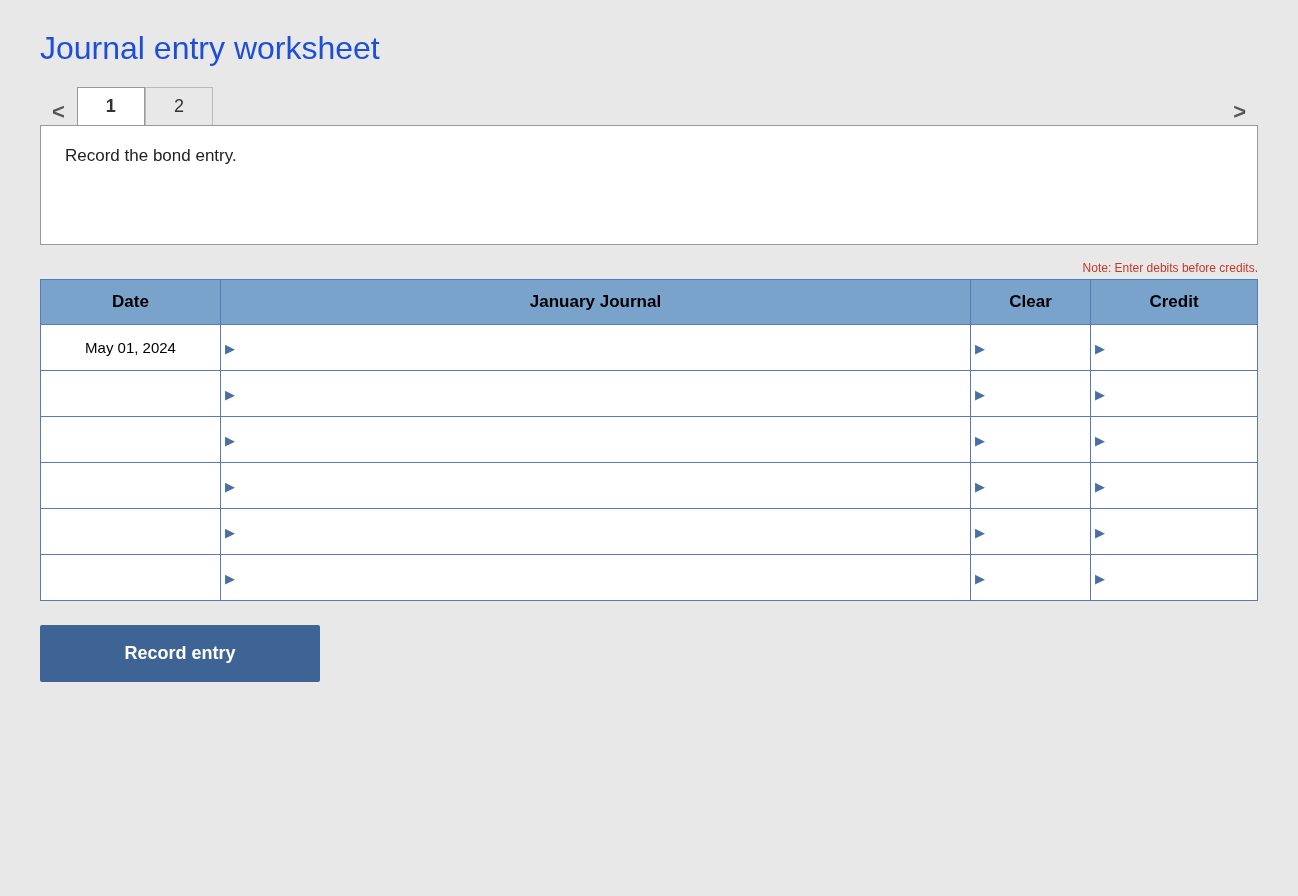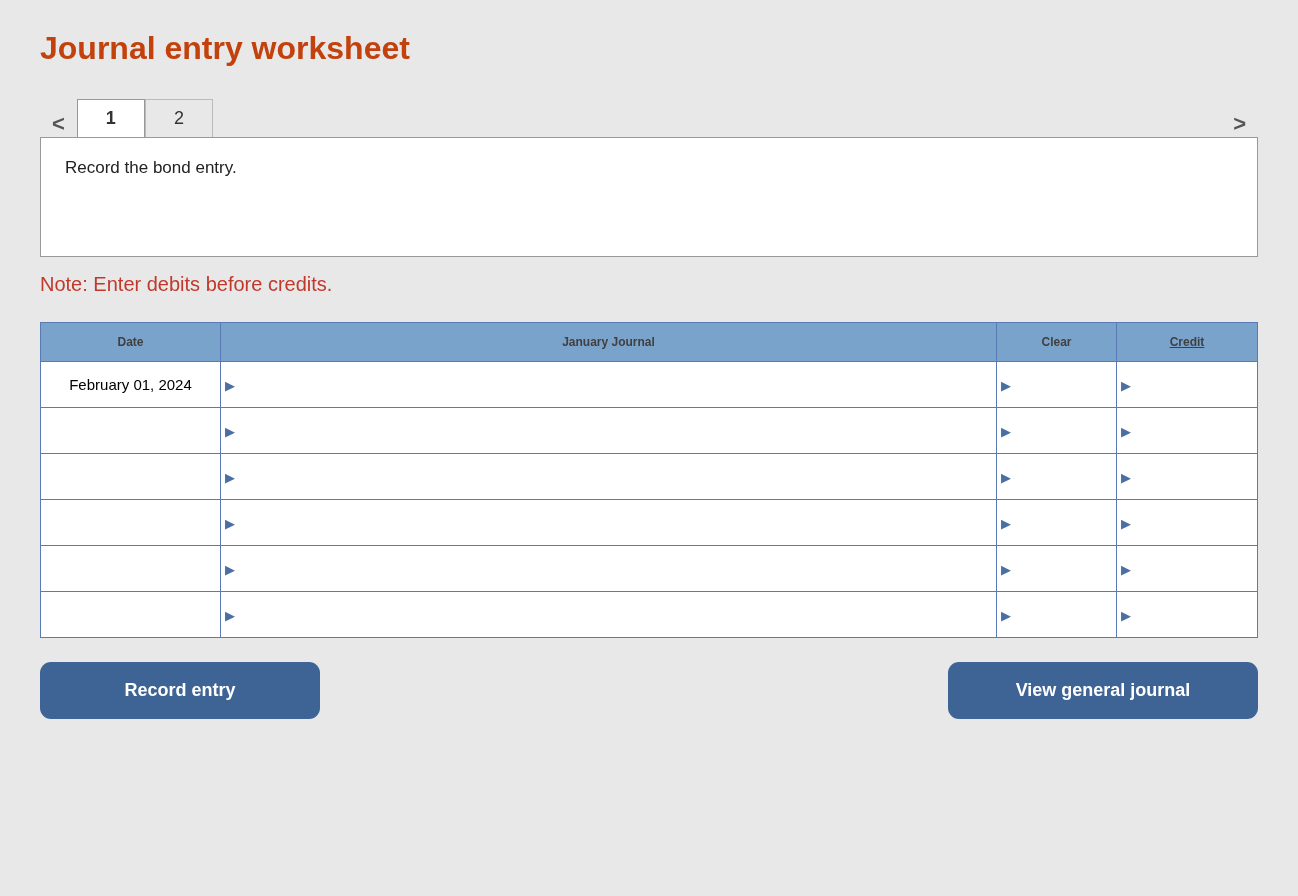--- a/index.html
+++ b/index.html
@@ -6,23 +6,23 @@
     body {
       font-family: Arial, sans-serif;
       background-color: #e8e8e8;
       padding: 30px 40px;
       min-height: 896px;
       width: 1298px;
     }
 
     .page-title {
       font-size: 32px;
-      font-weight: bold;
-      color: #c2410c;
-      margin-bottom: 32px;
+      font-weight: normal;
+      color: #1d4ed8;
+      margin-bottom: 20px;
     }
 
     .nav-arrow {
       font-size: 22px;
       color: #555;
       cursor: pointer;
       padding: 0 12px;
       user-select: none;
       font-weight: bold;
     }
@@ -64,36 +64,37 @@
       min-height: 120px;
       font-size: 17px;
       color: #222;
       margin-bottom: 16px;
       position: relative;
       z-index: 1;
     }
 
     .note-text {
       color: #c0392b;
-      font-size: 20px;
-      margin-bottom: 26px;
+      font-size: 12px;
+      margin-bottom: 4px;
+      text-align: right;
     }
 
     .journal-table {
       width: 100%;
       border-collapse: collapse;
       border: 1px solid #5a7ab5;
       background: #fff;
     }
 
     .journal-table thead tr th {
       background-color: #7aa3cc;
-      color: #404040;
-      font-weight: bold;
-      font-size: 12px;
+      color: #000000;
+      font-weight: bold;
+      font-size: 17px;
       padding: 12px 10px;
       text-align: center;
       border: 1px solid #5a7ab5;
     }
 
     .journal-table tbody tr td {
       border: 1px solid #5a7ab5;
       padding: 0;
       height: 46px;
       position: relative;
@@ -124,38 +125,38 @@
       align-items: center;
       justify-content: center;
       height: 100%;
       font-size: 15px;
       padding: 4px 8px;
     }
 
     .col-date { width: 180px; }
     .col-journal { width: auto; }
     .col-debit { width: 120px; }
-    .col-credit { width: 141px; text-decoration: underline; }
+    .col-credit { width: 167px; }
 
     .buttons-row {
       display: flex;
       gap: 0;
       margin-top: 24px;
       align-items: center;
     }
 
     .btn {
       padding: 18px 30px;
       font-size: 18px;
       font-weight: bold;
       color: #fff;
       background-color: #3d6494;
       border: none;
       cursor: pointer;
-      border-radius: 11px;
+      border-radius: 2px;
     }
 
     .btn-record {
       width: 280px;
       margin-right: 0;
     }
 
     .btn-clear {
       width: 280px;
       margin-left: 357px;
@@ -202,21 +203,21 @@
     <tr>
       <th class="col-date">Date</th>
       <th class="col-journal">January Journal</th>
       <th class="col-debit">Clear</th>
       <th class="col-credit">Credit</th>
     </tr>
   </thead>
   <tbody id="table-body">
   <tr>
         <td>
-          <div class="date-text">February 01, 2024</div>
+          <div class="date-text">May 01, 2024</div>
         </td>
         <td style="position: relative;"><span class="cell-arrow">▶</span><input type="text" class="cell-input" style=""></td>
         <td style="position: relative;"><span class="cell-arrow">▶</span><input type="text" class="cell-input" style=""></td>
         <td style="position: relative;"><span class="cell-arrow">▶</span><input type="text" class="cell-input" style=""></td>
       </tr>
       <tr>
         <td><input type="text" class="cell-input" style=""></td>
         <td style="position: relative;"><span class="cell-arrow">▶</span><input type="text" class="cell-input" style=""></td>
         <td style="position: relative;"><span class="cell-arrow">▶</span><input type="text" class="cell-input" style=""></td>
         <td style="position: relative;"><span class="cell-arrow">▶</span><input type="text" class="cell-input" style=""></td>
@@ -243,14 +244,13 @@
         <td><input type="text" class="cell-input" style=""></td>
         <td style="position: relative;"><span class="cell-arrow">▶</span><input type="text" class="cell-input" style=""></td>
         <td style="position: relative;"><span class="cell-arrow">▶</span><input type="text" class="cell-input" style=""></td>
         <td style="position: relative;"><span class="cell-arrow">▶</span><input type="text" class="cell-input" style=""></td>
       </tr>
     </tbody>
 </table>
 
 <div class="buttons-row">
   <button class="btn btn-record">Record entry</button>
-  <button class="btn btn-view">View general journal</button>
 </div>
 
 </body></html>

